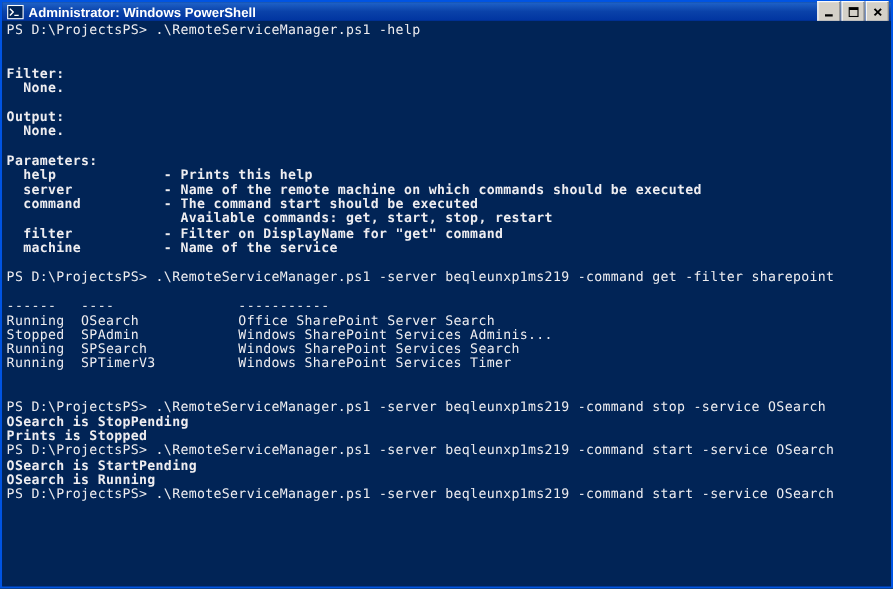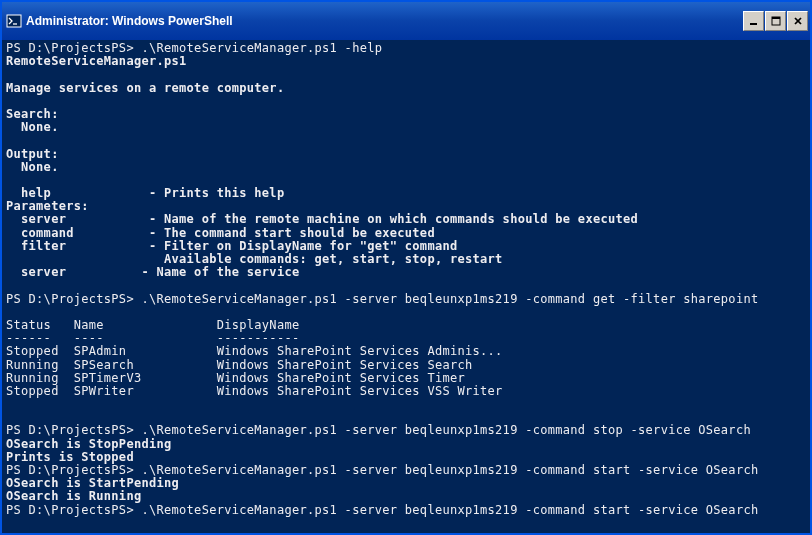--- a/index.html
+++ b/index.html
@@ -13,21 +13,21 @@
   }
   .window {
     width: 812px;
     height: 535px;
     border: 2px solid #0054e3;
     background: #012456;
     display: flex;
     flex-direction: column;
   }
   .titlebar {
-    height: 38px;
+    height: 17px;
     background: linear-gradient(to bottom, #1f63c9, #0a42a9 50%, #0034a0);
     display: flex;
     align-items: center;
     padding-left: 4px;
     padding-right: 2px;
   }
   .titlebar-icon {
     width: 16px;
     height: 16px;
     margin-right: 4px;
@@ -109,46 +109,43 @@
         <svg viewBox="0 0 10 10">
             <line x1="2" y1="2" x2="8" y2="8" stroke="#000" stroke-width="1.7"></line>
             <line x1="8" y1="2" x2="2" y2="8" stroke="#000" stroke-width="1.7"></line>
           </svg>
       </div>
     </div>
   </div>
 
   <div class="terminal" id="terminal">
       <div class="line">PS D:\ProjectsPS&gt; .\RemoteServiceManager.ps1 -help</div>
-      <div class="line bold">RemoteServiceManager.ps1</div>
       <div class="line">&nbsp;</div>
-      <div class="line bold">Manage services on a remote computer.</div>
       <div class="line">&nbsp;</div>
-      <div class="line bold">Search:</div>
+      <div class="line bold">Filter:</div>
       <div class="line bold">  None.</div>
       <div class="line">&nbsp;</div>
       <div class="line bold">Output:</div>
       <div class="line bold">  None.</div>
       <div class="line">&nbsp;</div>
+      <div class="line bold">Parameters:</div>
       <div class="line bold">  help             - Prints this help</div>
-      <div class="line bold">Parameters:</div>
       <div class="line bold">  server           - Name of the remote machine on which commands should be executed</div>
       <div class="line bold">  command          - The command start should be executed</div>
+      <div class="line bold">                     Available commands: get, start, stop, restart</div>
       <div class="line bold">  filter           - Filter on DisplayName for "get" command</div>
-      <div class="line bold">                     Available commands: get, start, stop, restart</div>
-      <div class="line bold">  server          - Name of the service</div>
+      <div class="line bold">  machine          - Name of the service</div>
       <div class="line">&nbsp;</div>
       <div class="line">PS D:\ProjectsPS&gt; .\RemoteServiceManager.ps1 -server beqleunxp1ms219 -command get -filter sharepoint</div>
       <div class="line">&nbsp;</div>
-      <div class="line">Status   Name               DisplayName</div>
       <div class="line">------   ----               -----------</div>
+      <div class="line">Running  OSearch            Office SharePoint Server Search</div>
       <div class="line">Stopped  SPAdmin            Windows SharePoint Services Adminis...</div>
       <div class="line">Running  SPSearch           Windows SharePoint Services Search</div>
       <div class="line">Running  SPTimerV3          Windows SharePoint Services Timer</div>
-      <div class="line">Stopped  SPWriter           Windows SharePoint Services VSS Writer</div>
       <div class="line">&nbsp;</div>
       <div class="line">&nbsp;</div>
       <div class="line">PS D:\ProjectsPS&gt; .\RemoteServiceManager.ps1 -server beqleunxp1ms219 -command stop -service OSearch</div>
       <div class="line bold">OSearch is StopPending</div>
       <div class="line bold">Prints is Stopped</div>
       <div class="line">PS D:\ProjectsPS&gt; .\RemoteServiceManager.ps1 -server beqleunxp1ms219 -command start -service OSearch</div>
       <div class="line bold">OSearch is StartPending</div>
       <div class="line bold">OSearch is Running</div>
       <div class="line">PS D:\ProjectsPS&gt; .\RemoteServiceManager.ps1 -server beqleunxp1ms219 -command start -service OSearch</div>
       <div class="line">&nbsp;</div>

